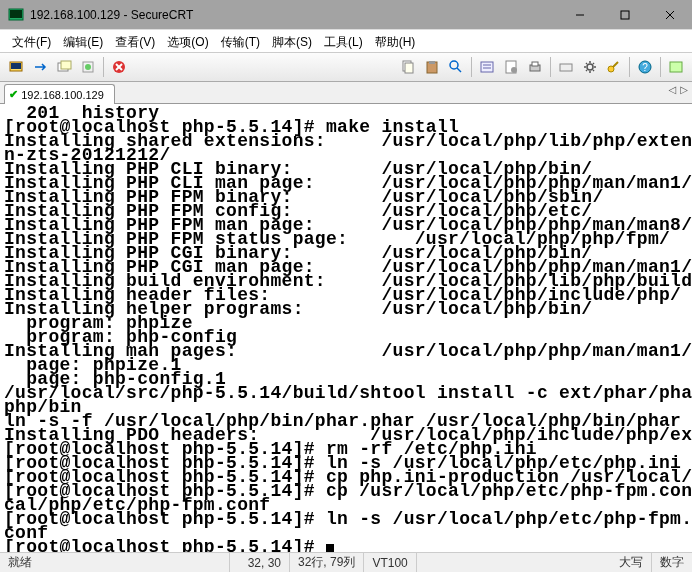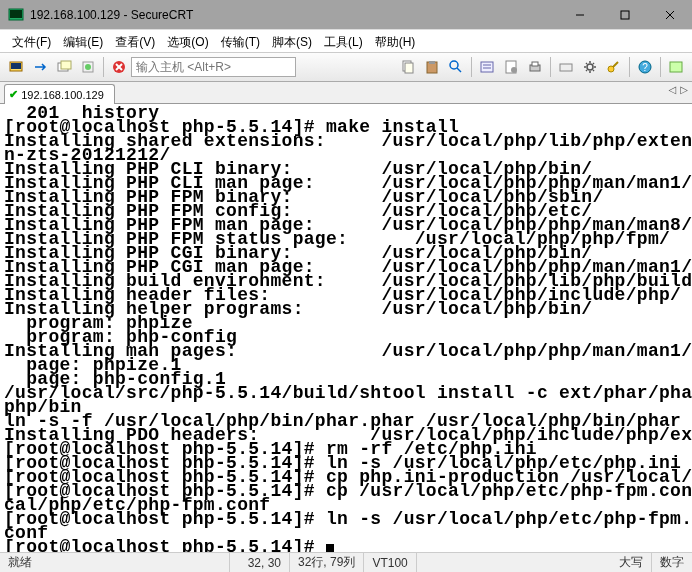--- a/index.html
+++ b/index.html
@@ -93,21 +93,20 @@
       </svg>
     </div>
   <div class="tsep"></div>
   <div class="tbtn">
       <svg width="16" height="16">
         <circle cx="8" cy="8" r="6" fill="#d33"></circle>
         <line x1="5" y1="5" x2="11" y2="11" stroke="#fff" stroke-width="2"></line>
         <line x1="11" y1="5" x2="5" y2="11" stroke="#fff" stroke-width="2"></line>
       </svg>
     </div>
-  <input class="hostinput" placeholder="输入主机 &lt;Alt+R&gt;" style="">
   <div style="flex:1"></div>
   <div class="tbtn">
       <svg width="16" height="16">
         <rect x="3" y="2" width="8" height="10" fill="#fff" stroke="#888"></rect>
         <rect x="5" y="4" width="8" height="10" fill="#ffe" stroke="#888"></rect>
       </svg>
     </div>
   <div class="tbtn">
       <svg width="16" height="16">
         <rect x="3" y="3" width="10" height="11" fill="#c96" stroke="#863"></rect>

